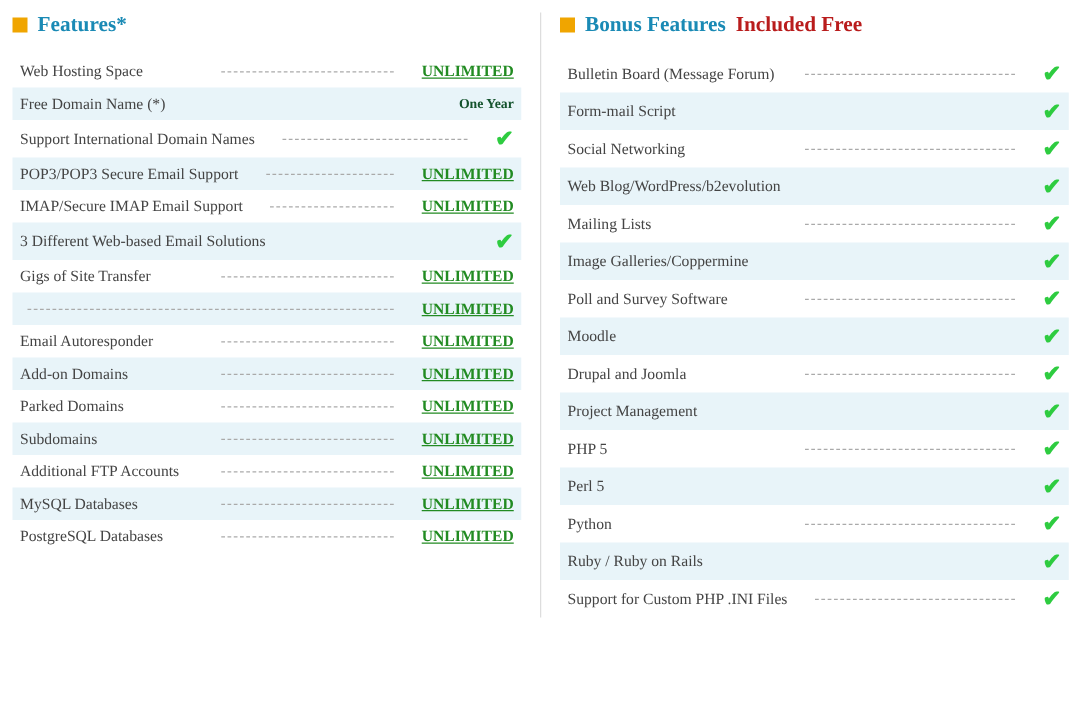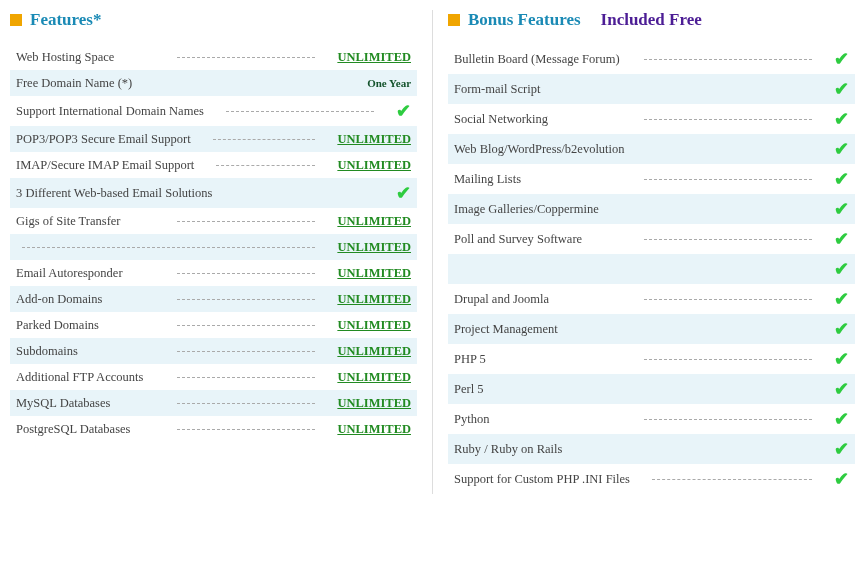--- a/index.html
+++ b/index.html
@@ -40,22 +40,22 @@
       flex-shrink: 0;
     }
     .section-title {
       font-size: 17px;
       font-weight: bold;
       color: #1a8ab5;
     }
     .section-title-free {
       font-size: 17px;
       font-weight: bold;
-      color: #4c1d95;
-      margin-left: 20px;
+      color: #b91c1c;
+      margin-left: 8px;
     }
     .row {
       display: flex;
       align-items: center;
       padding: 4px 6px;
       min-height: 26px;
       gap: 16px;
     }
     .row.shaded {
       background: #e8f4f9;
@@ -217,20 +217,21 @@
           <span class="row-label">Image Galleries/Coppermine</span>
           <span class="no-dots"></span>
           <span class="value-check">✔</span>
         </div>
         <div class="row">
           <span class="row-label">Poll and Survey Software</span>
           <span class="dots"></span>
           <span class="value-check">✔</span>
         </div>
         <div class="row shaded">
+          <span class="row-label">Moodle</span>
           <span class="no-dots"></span>
           <span class="value-check">✔</span>
         </div>
         <div class="row">
           <span class="row-label">Drupal and Joomla</span>
           <span class="dots"></span>
           <span class="value-check">✔</span>
         </div>
         <div class="row shaded">
           <span class="row-label">Project Management</span>

